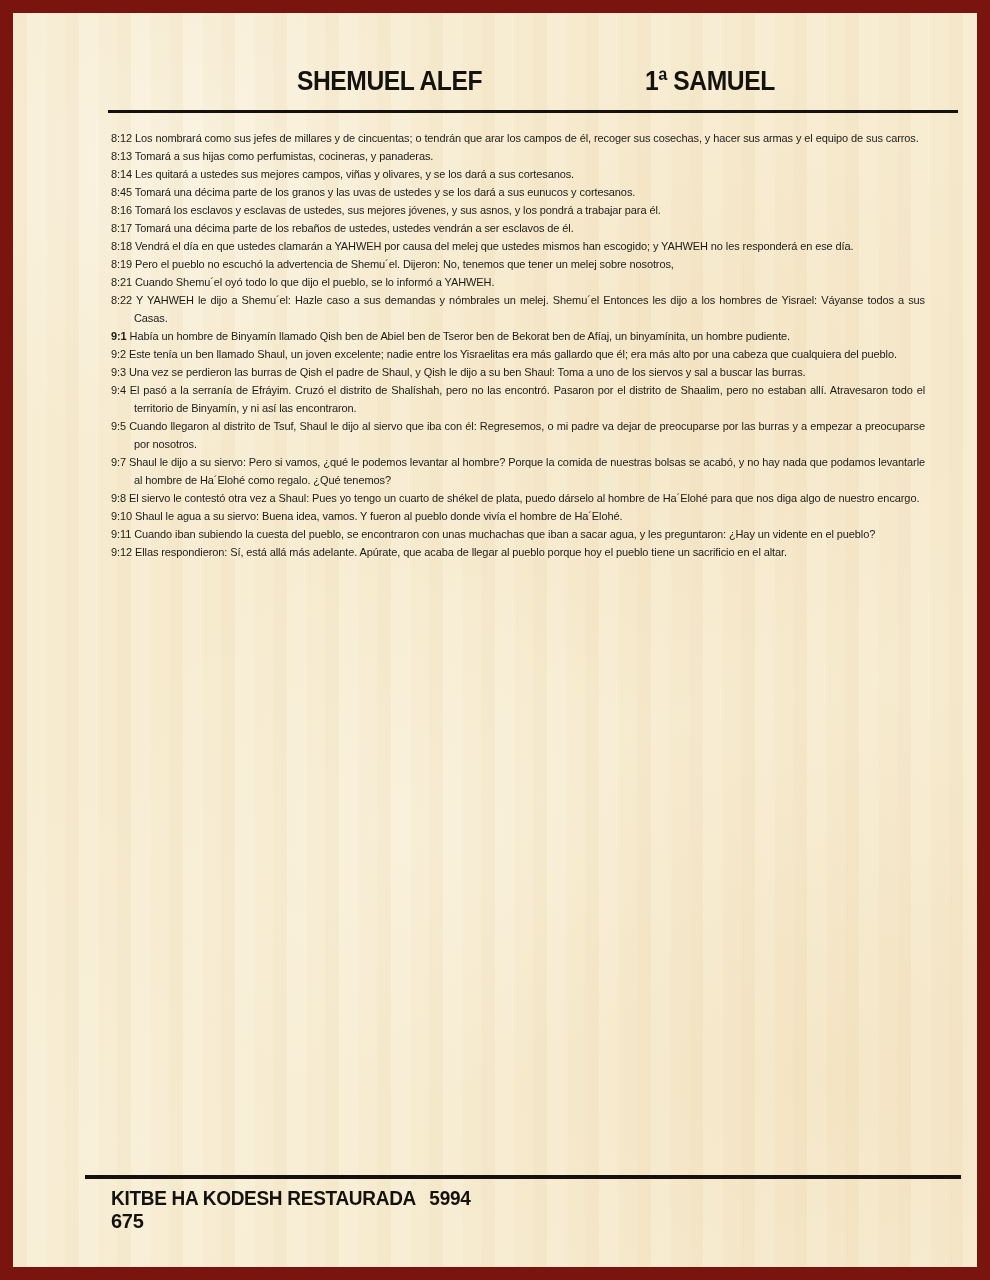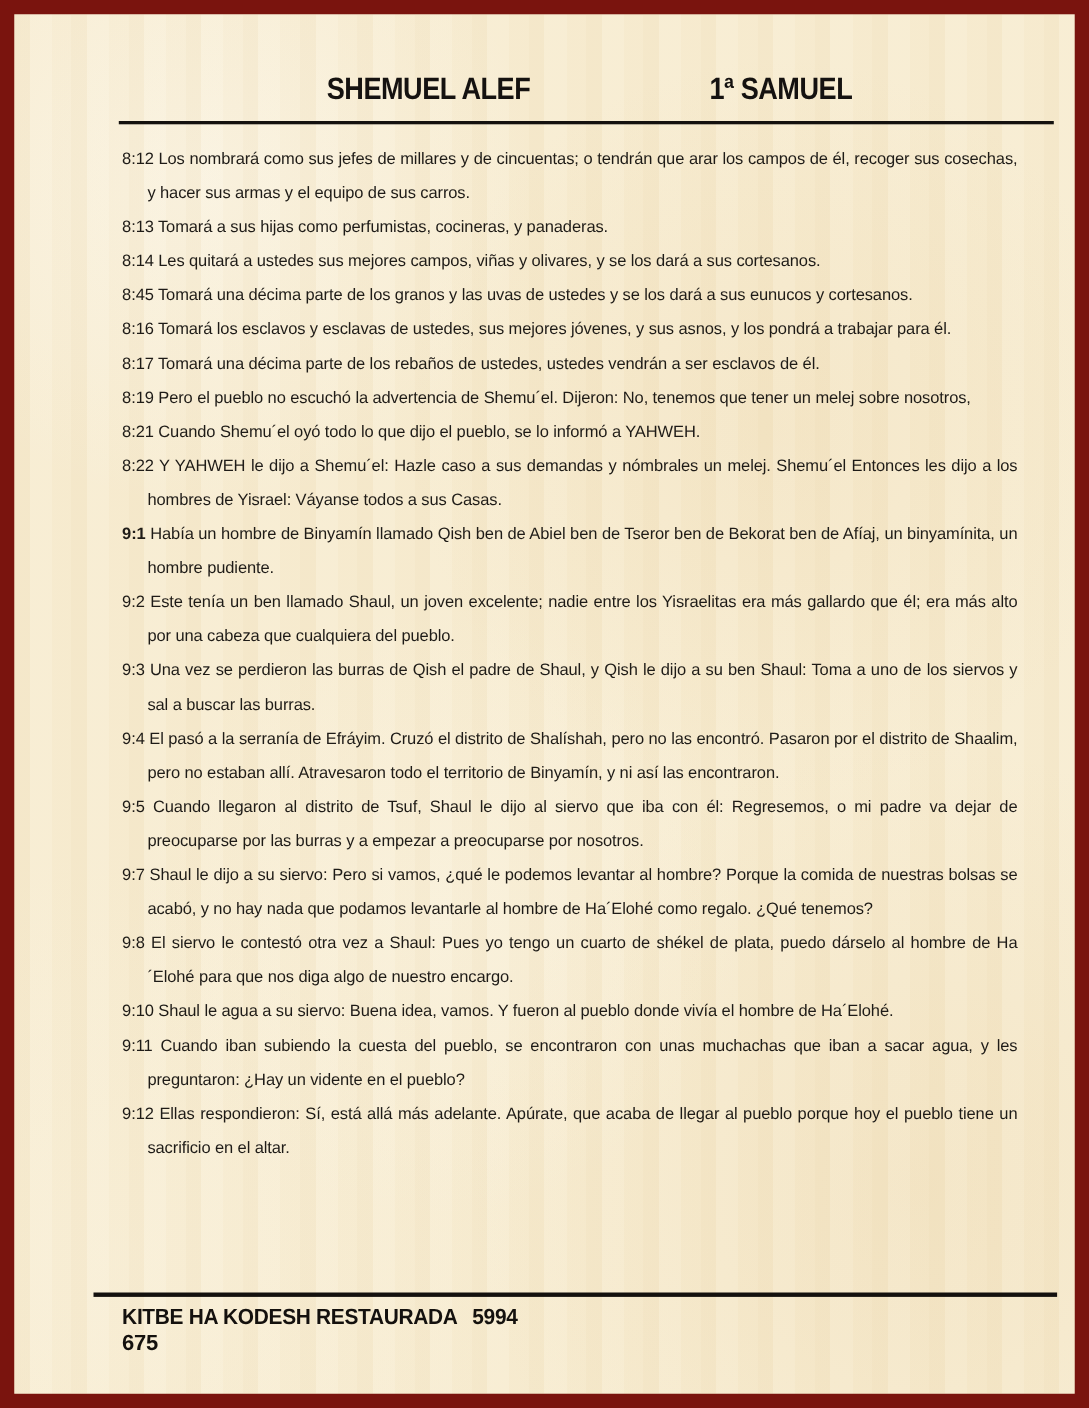--- a/index.html
+++ b/index.html
@@ -42,22 +42,22 @@
   }
   .title-left  { left: 272px; top: 0; }
   .title-right { left: 620px; top: 0; }
   .header-rule {
     position: absolute; top: 97px; left: 95px; width: 850px; height: 3px;
     background: #14110e;
   }
   .body-text {
     position: absolute;
     top: 116px; left: 98px; right: 52px;
-    font-size: 15px;
-    line-height: 31px;
+    font-size: 11px;
+    line-height: 18px;
     color: #1e1b17;
     letter-spacing: -0.1px;
   }
   .verse {
     margin: 0;
     text-align: justify;
     padding-left: 23px;
     text-indent: -23px;
   }
   .vnum.bold { font-weight: bold; }
@@ -93,20 +93,21 @@
       <p class="verse"><span class="vnum">8:13</span> <span class="vtext">Tomará a sus hijas como perfumistas, cocineras, y panaderas.</span></p>
 
       <p class="verse"><span class="vnum">8:14</span> <span class="vtext">Les quitará a ustedes sus mejores campos, viñas y olivares, y se los dará a sus cortesanos.</span></p>
 
       <p class="verse"><span class="vnum">8:45</span> <span class="vtext">Tomará una décima parte de los granos y las uvas de ustedes y se los dará a sus eunucos y cortesanos.</span></p>
 
       <p class="verse"><span class="vnum">8:16</span> <span class="vtext">Tomará los esclavos y esclavas de ustedes, sus mejores jóvenes, y sus asnos, y los pondrá a trabajar para él.</span></p>
 
       <p class="verse"><span class="vnum">8:17</span> <span class="vtext">Tomará una décima parte de los rebaños de ustedes, ustedes vendrán a ser esclavos de él.</span></p>
 
+      <p class="verse"><span class="vnum">8:18</span> <span class="vtext">Vendrá el día en que ustedes clamarán a YAHWEH por causa del melej que ustedes mismos han escogido; y YAHWEH no les responderá en ese día.</span></p>
 
       <p class="verse"><span class="vnum">8:19</span> <span class="vtext">Pero el pueblo no escuchó la advertencia de Shemu´el. Dijeron: No, tenemos que tener un melej sobre nosotros,</span></p>
 
 
       <p class="verse"><span class="vnum">8:21</span> <span class="vtext">Cuando Shemu´el oyó todo lo que dijo el pueblo, se lo informó a YAHWEH.</span></p>
 
       <p class="verse"><span class="vnum">8:22</span> <span class="vtext">Y YAHWEH le dijo a Shemu´el: Hazle caso a sus demandas y nómbrales un melej. Shemu´el Entonces les dijo a los hombres de Yisrael: Váyanse todos a sus Casas.</span></p>
 
       <p class="verse"><span class="vnum bold">9:1</span> <span class="vtext">Había un hombre de Binyamín llamado Qish ben de Abiel ben de Tseror ben de Bekorat ben de Afíaj, un binyamínita, un hombre pudiente.</span></p>
 

